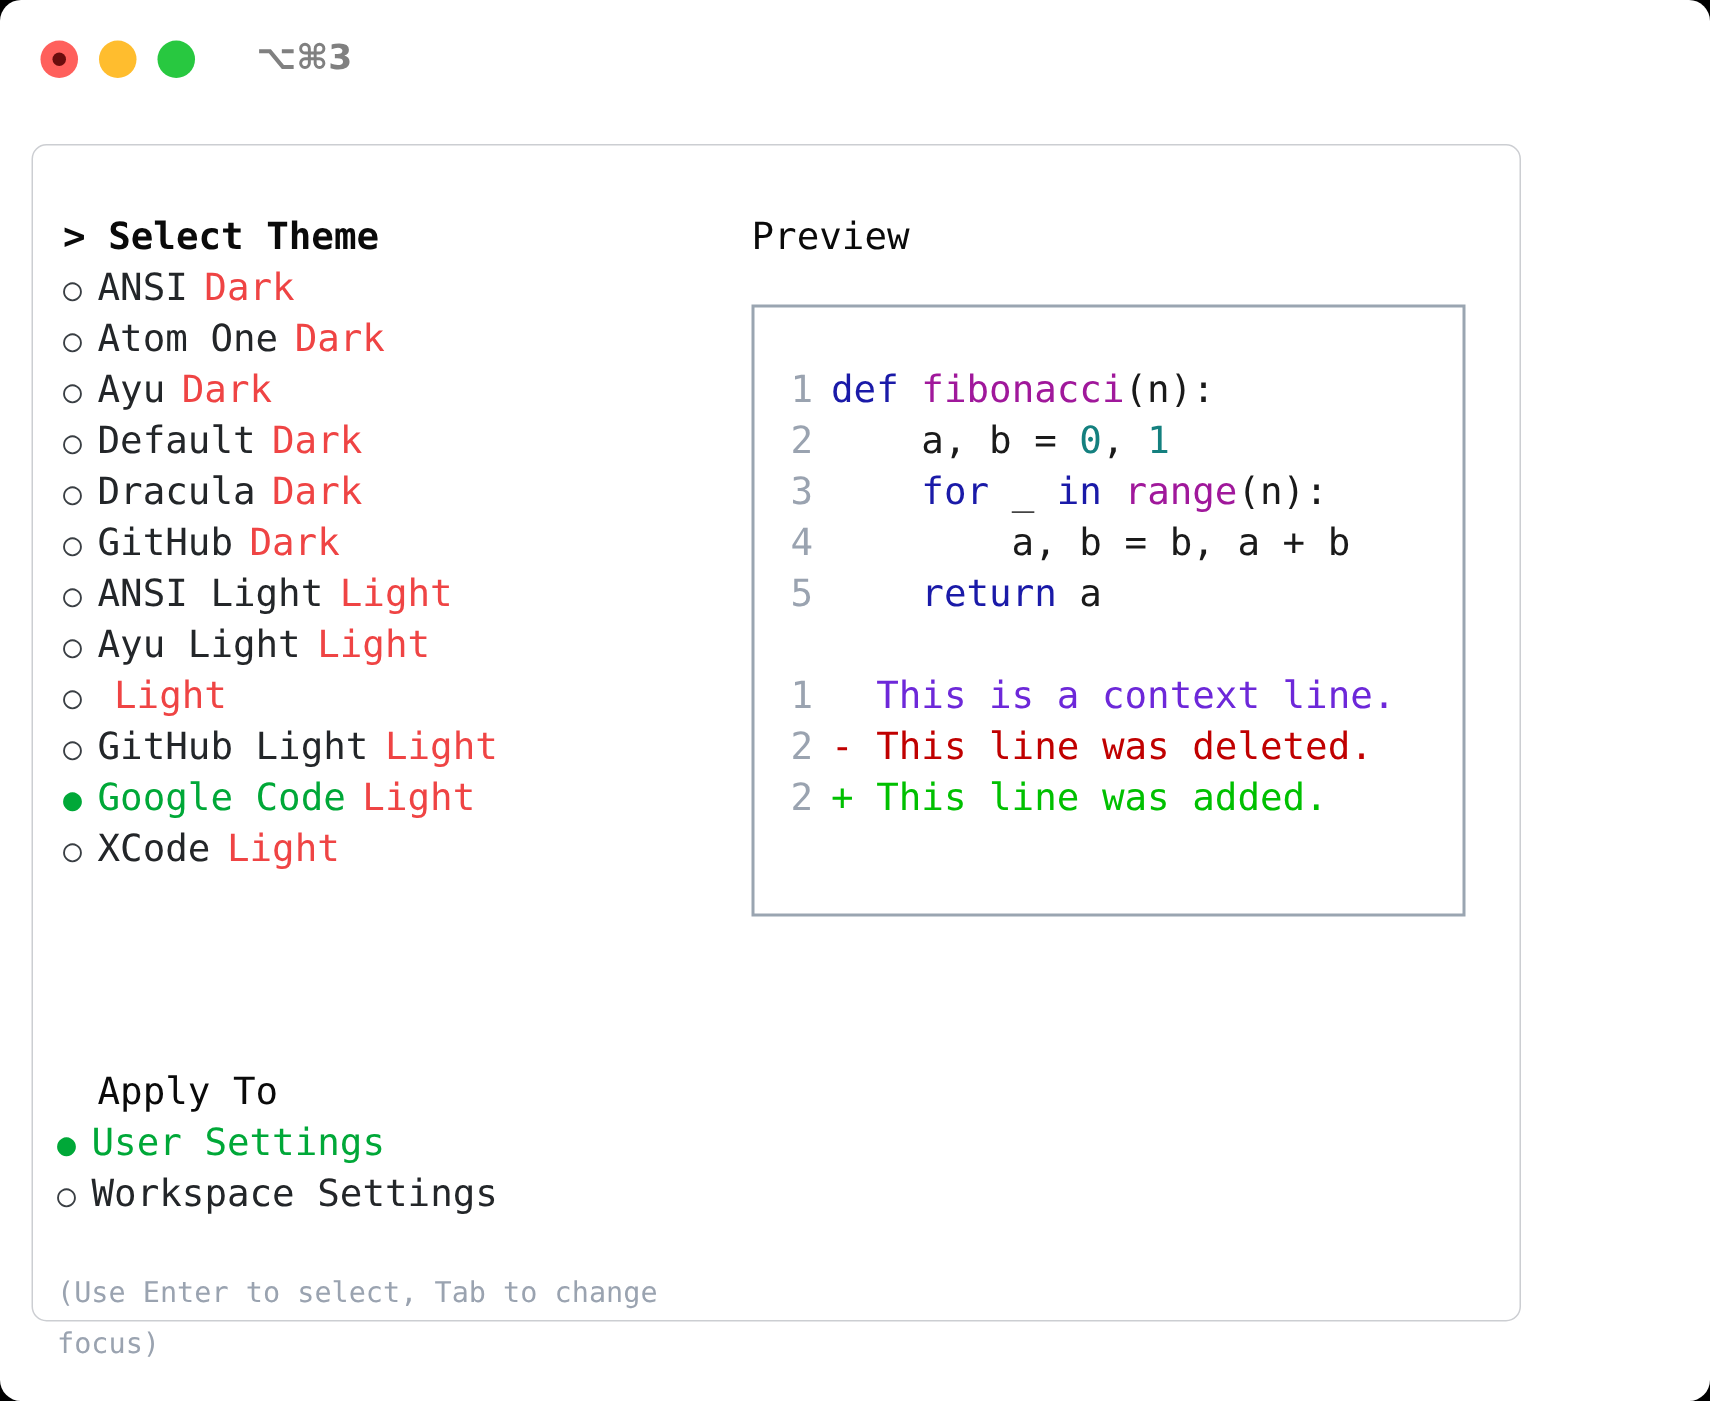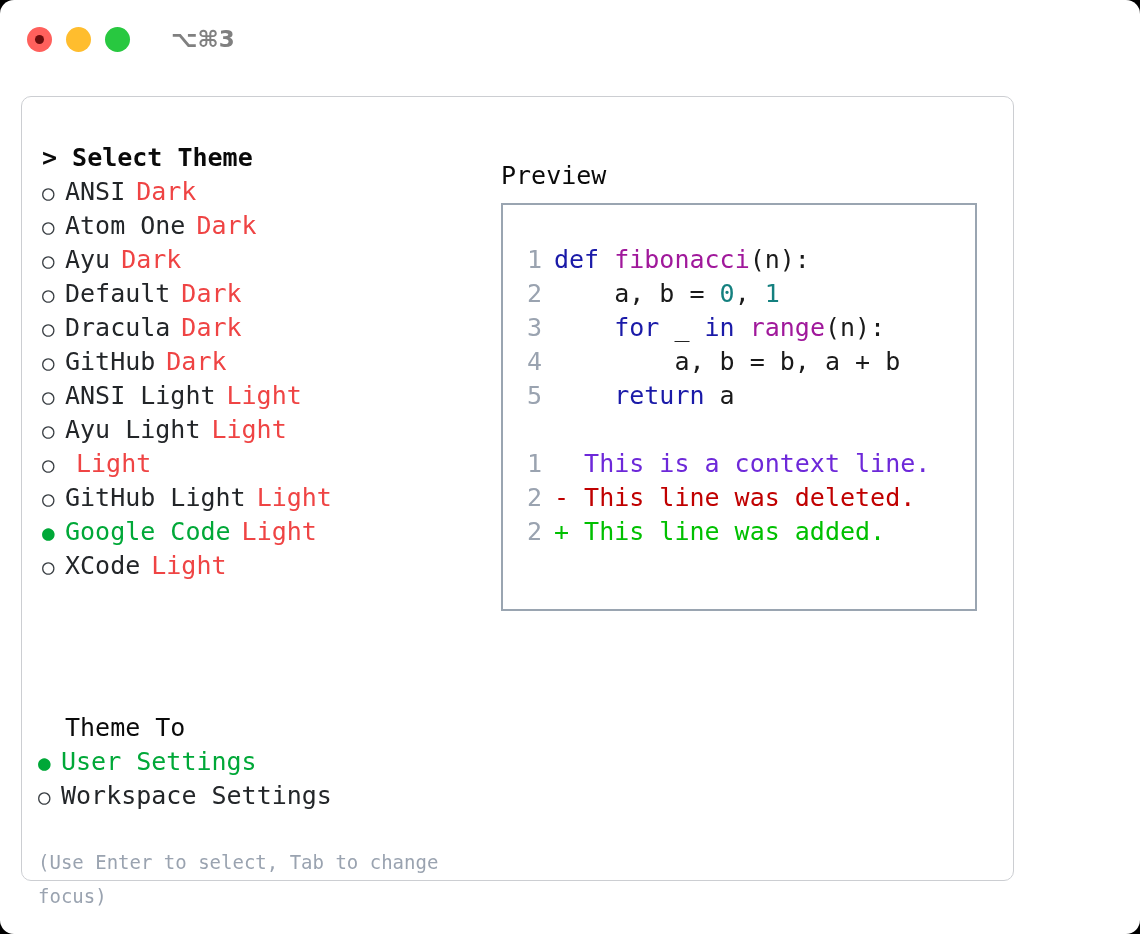--- a/index.html
+++ b/index.html
@@ -165,21 +165,20 @@
   #preview-column {
     position: absolute;
     left: 479px;
     top: 44px;
   }
   #preview-title {
     font-size: 25px;
     color: #0a0a0a;
     line-height: 34px;
     white-space: pre;
-    margin-top: 18px;
   }
   #preview-box {
     position: absolute;
     left: 479px;
     top: 106px;
     width: 476px;
     height: 408px;
     border: 2px solid #9aa5b1;
     box-sizing: border-box;
     background: #ffffff;
@@ -241,21 +240,21 @@
             <li class="theme-row"><span class="radio">○</span><span class="theme-name">ANSI Light</span><span class="theme-kind">Light</span></li>
             <li class="theme-row"><span class="radio">○</span><span class="theme-name">Ayu Light</span><span class="theme-kind">Light</span></li>
             <li class="theme-row"><span class="radio">○</span><span class="theme-kind">Light</span></li>
             <li class="theme-row"><span class="radio">○</span><span class="theme-name">GitHub Light</span><span class="theme-kind">Light</span></li>
             <li class="theme-row selected"><span class="radio">●</span><span class="theme-name">Google Code</span><span class="theme-kind">Light</span></li>
             <li class="theme-row"><span class="radio">○</span><span class="theme-name">XCode</span><span class="theme-kind">Light</span></li>
           </ul>
       </div>
 
       <div id="apply-section">
-        <div class="section-title">Theme To</div>
+        <div class="section-title">Apply To</div>
         <div id="apply-list">
             <div class="apply-row selected"><span class="radio">●</span><span class="label">User Settings</span></div>
             <div class="apply-row"><span class="radio">○</span><span class="label">Workspace Settings</span></div>
           </div>
       </div>
 
       <div id="hint">(Use Enter to select, Tab to change focus)</div>
 
       <div id="preview-column">
         <div id="preview-title">Preview</div>

